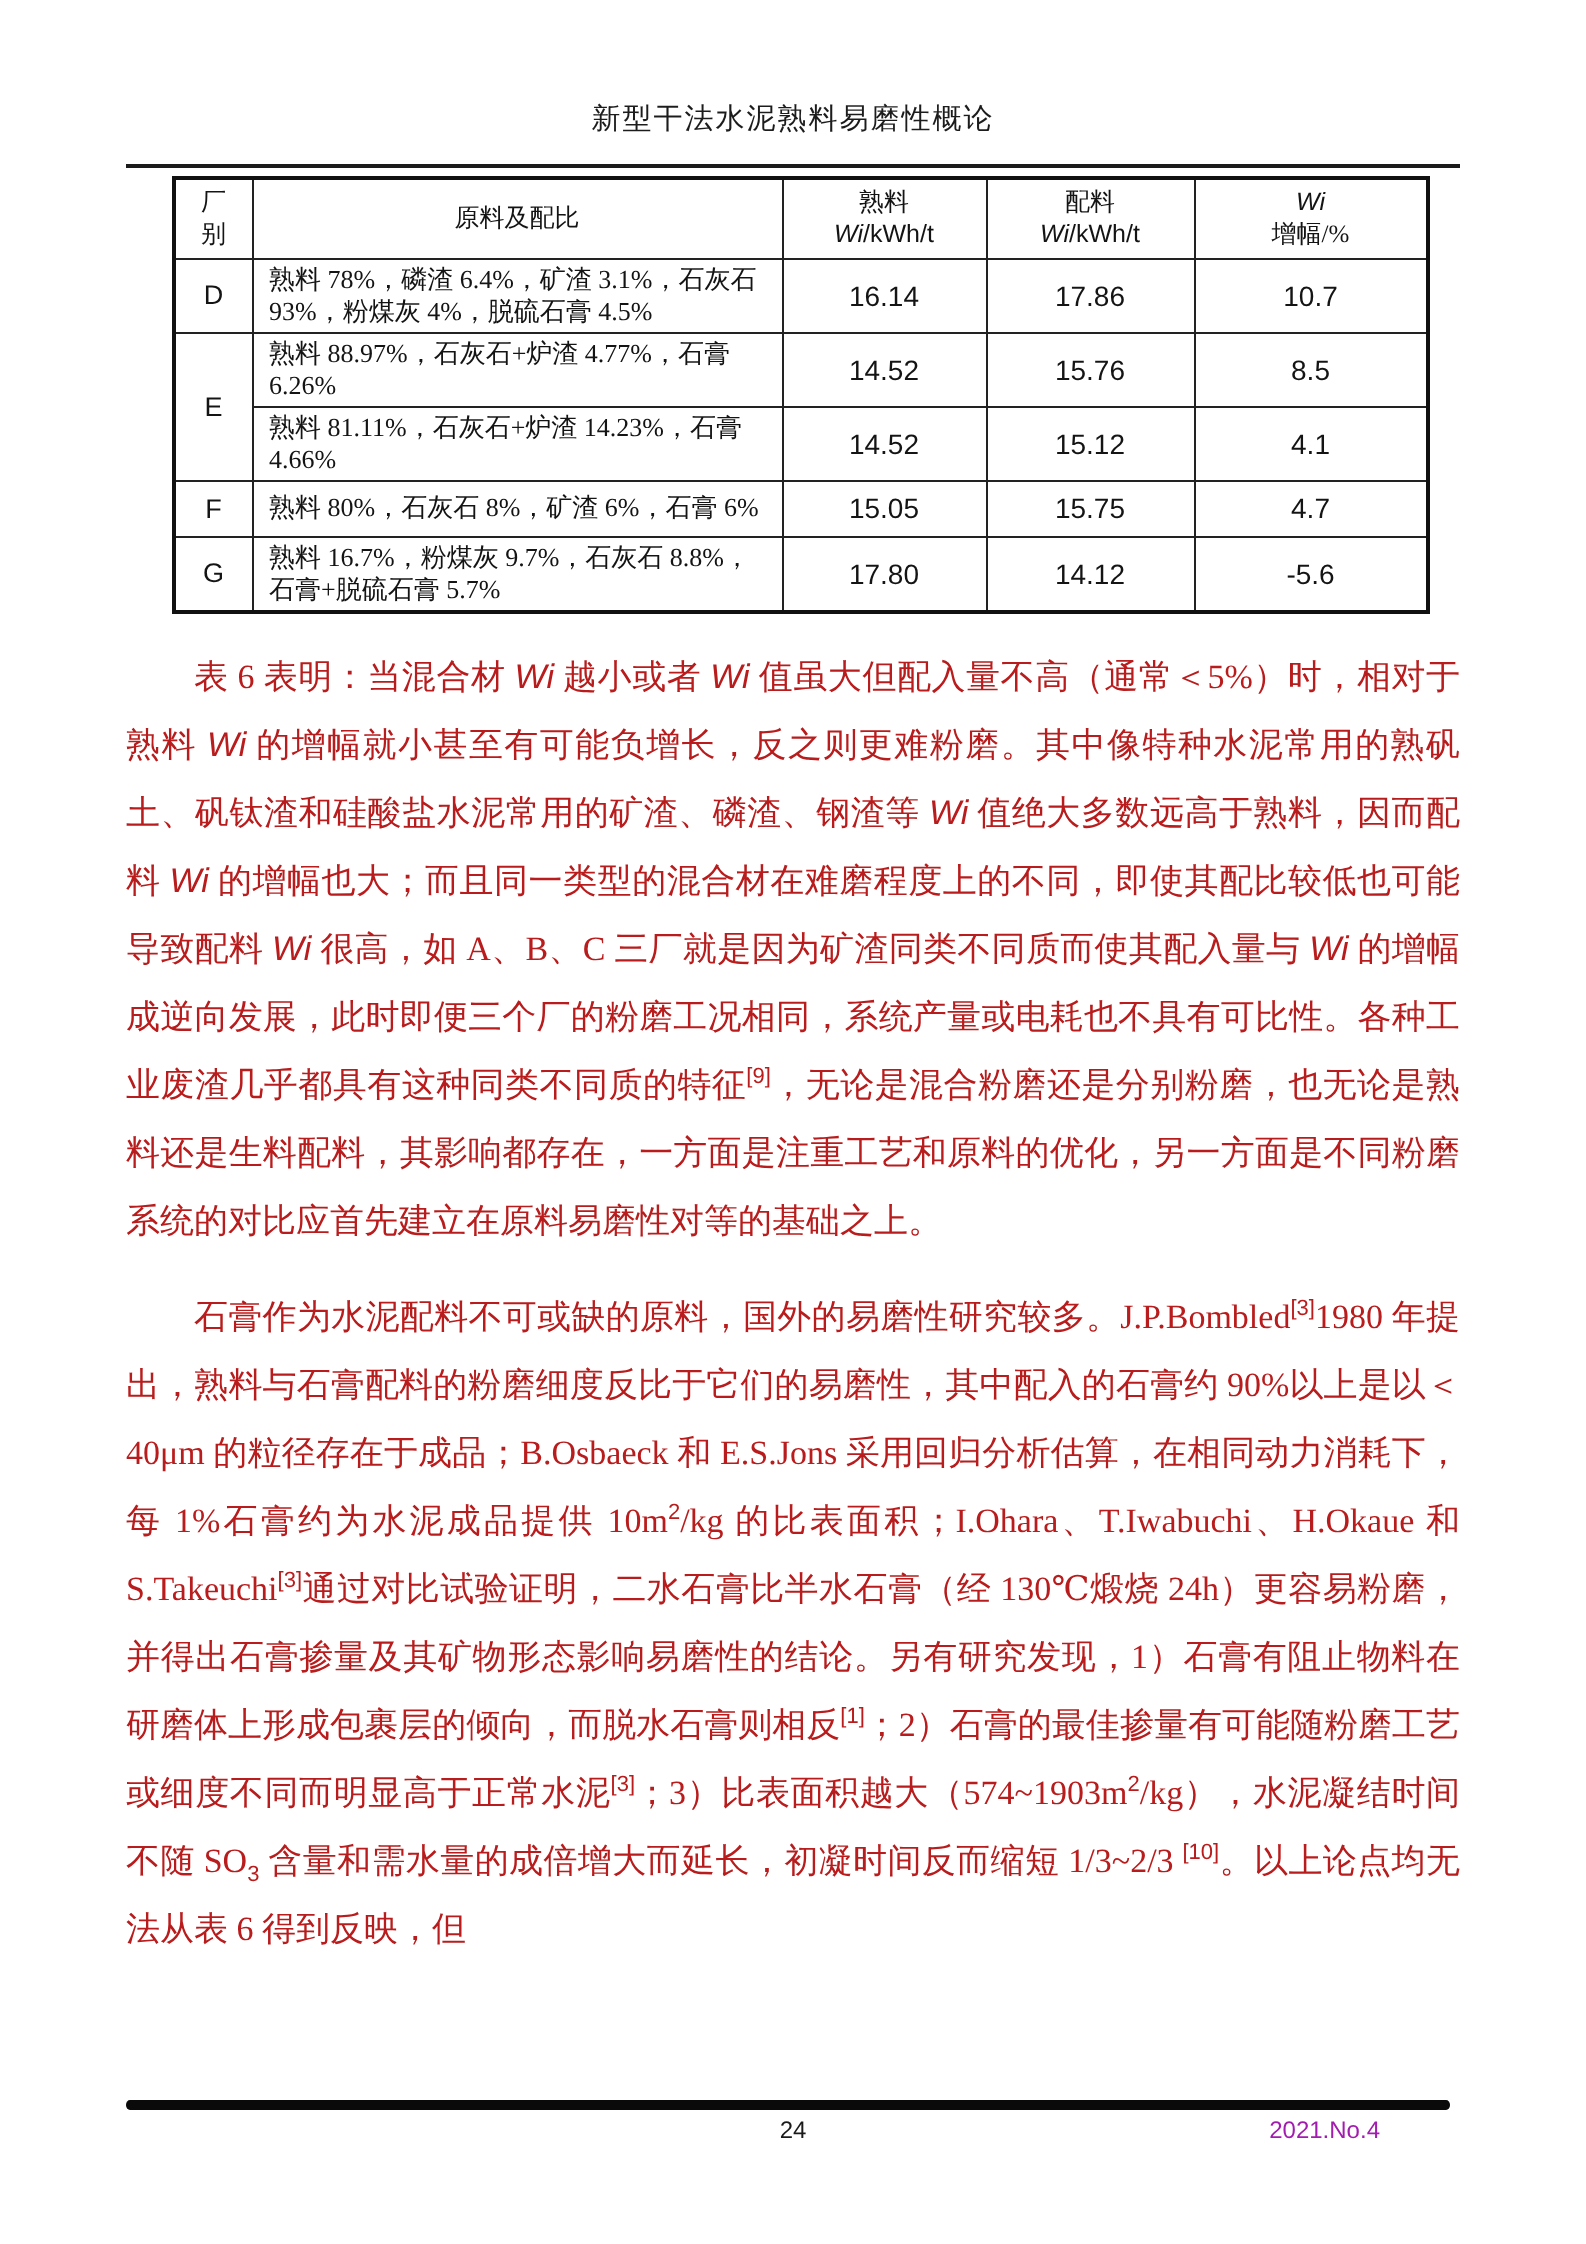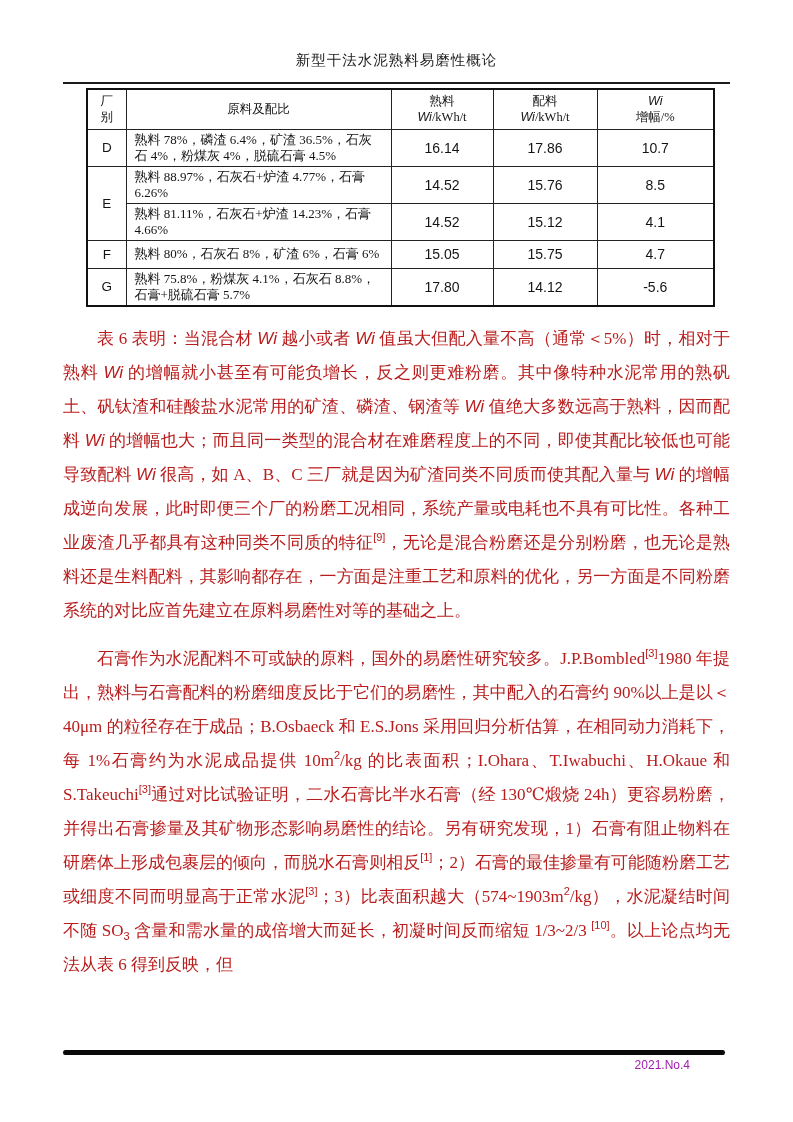--- a/index.html
+++ b/index.html
@@ -63,21 +63,21 @@
   .num-cell {
     text-align: center;
     font-family: "Liberation Sans", "DejaVu Sans", sans-serif;
     font-size: 14px;
     margin-left: 38px;
   }
   .wi-it {
     font-style: italic;
     font-family: "Liberation Sans", "DejaVu Sans", sans-serif;
   }
-  .unit { font-family: Liberation Serif, serif; }
+  .unit { font-family: Liberation Sans, sans-serif; }
   tr.r-head { height: 40px; }
   tr.r-d { height: 36px; }
   tr.r-e1, tr.r-e2, tr.r-f { height: 28px; }
   tr.r-g { height: 37px; }
 
   
   .bodytext {
     margin-top: 15px;
     font-size: 17px;
     line-height: 34px;
@@ -143,21 +143,21 @@
       <tbody>
         <tr class="r-head">
           <td class="th-cell"><span>厂</span><br><span>别</span></td>
           <td class="th-cell">原料及配比</td>
           <td class="th-cell"><span>熟料</span><br><span class="wi-it">Wi</span><span class="unit">/kWh/t</span></td>
           <td class="th-cell"><span>配料</span><br><span class="wi-it">Wi</span><span class="unit">/kWh/t</span></td>
           <td class="th-cell"><span class="wi-it">Wi</span><br><span>增幅/%</span></td>
         </tr>
         <tr class="r-d">
           <td class="plant-cell">D</td>
-          <td class="mix-cell">熟料 78%，磷渣 6.4%，矿渣 36.5%，石灰石 4%，粉煤灰 4%，脱硫石膏 4.5%</td>
+          <td class="mix-cell">熟料 78%，磷渣 6.4%，矿渣 3.1%，石灰石 93%，粉煤灰 4%，脱硫石膏 4.5%</td>
           <td class="num-cell">16.14</td>
           <td class="num-cell">17.86</td>
           <td class="num-cell">10.7</td>
         </tr>
         <tr class="r-e1">
           <td class="plant-cell" rowspan="2">E</td>
           <td class="mix-cell">熟料 88.97%，石灰石+炉渣 4.77%，石膏 6.26%</td>
           <td class="num-cell">14.52</td>
           <td class="num-cell">15.76</td>
           <td class="num-cell">8.5</td>
@@ -170,29 +170,30 @@
         </tr>
         <tr class="r-f">
           <td class="plant-cell">F</td>
           <td class="mix-cell">熟料 80%，石灰石 8%，矿渣 6%，石膏 6%</td>
           <td class="num-cell">15.05</td>
           <td class="num-cell">15.75</td>
           <td class="num-cell">4.7</td>
         </tr>
         <tr class="r-g">
           <td class="plant-cell">G</td>
-          <td class="mix-cell">熟料 75.8%，粉煤灰 4.1%，石灰石 8.8%，石膏+脱硫石膏 5.7%</td>
+          <td class="mix-cell">熟料 16.7%，粉煤灰 9.7%，石灰石 8.8%，石膏+脱硫石膏 5.7%</td>
           <td class="num-cell">17.80</td>
           <td class="num-cell">14.12</td>
           <td class="num-cell">-5.6</td>
         </tr>
       </tbody>
     </table>
 
     <div class="bodytext">
       <p><span>表 6 表明：当混合材 </span><i>Wi</i><span> 越小或者 </span><i>Wi</i><span> 值虽大但配入量不高（通常＜5%）时，相对于熟料 </span><i>Wi</i><span> 的增幅就小甚至有可能负增长，反之则更难粉磨。其中像特种水泥常用的熟矾土、矾钛渣和硅酸盐水泥常用的矿渣、磷渣、钢渣等 </span><i>Wi</i><span> 值绝大多数远高于熟料，因而配料 </span><i>Wi</i><span> 的增幅也大；而且同一类型的混合材在难磨程度上的不同，即使其配比较低也可能导致配料 </span><i>Wi</i><span> 很高，如 A、B、C 三厂就是因为矿渣同类不同质而使其配入量与 </span><i>Wi</i><span> 的增幅成逆向发展，此时即便三个厂的粉磨工况相同，系统产量或电耗也不具有可比性。各种工业废渣几乎都具有这种同类不同质的特征</span><sup>[9]</sup><span>，无论是混合粉磨还是分别粉磨，也无论是熟料还是生料配料，其影响都存在，一方面是注重工艺和原料的优化，另一方面是不同粉磨系统的对比应首先建立在原料易磨性对等的基础之上。</span></p>
       <p><span>石膏作为水泥配料不可或缺的原料，国外的易磨性研究较多。J.P.Bombled</span><sup>[3]</sup><span>1980 年提出，熟料与石膏配料的粉磨细度反比于它们的易磨性，其中配入的石膏约 90%以上是以＜40μm 的粒径存在于成品；B.Osbaeck 和 E.S.Jons 采用回归分析估算，在相同动力消耗下，每 1%石膏约为水泥成品提供 10m</span><sup>2</sup><span>/kg 的比表面积；I.Ohara、T.Iwabuchi、H.Okaue 和 S.Takeuchi</span><sup>[3]</sup><span>通过对比试验证明，二水石膏比半水石膏（经 130℃煅烧 24h）更容易粉磨，并得出石膏掺量及其矿物形态影响易磨性的结论。另有研究发现，1）石膏有阻止物料在研磨体上形成包裹层的倾向，而脱水石膏则相反</span><sup>[1]</sup><span>；2）石膏的最佳掺量有可能随粉磨工艺或细度不同而明显高于正常水泥</span><sup>[3]</sup><span>；3）比表面积越大（574~1903m</span><sup>2</sup><span>/kg），水泥凝结时间不随 SO</span><sub>3</sub><span> 含量和需水量的成倍增大而延长，初凝时间反而缩短 1/3~2/3 </span><sup>[10]</sup><span>。以上论点均无法从表 6 得到反映，但</span></p>
     </div>
   </div>
 
   <div class="footer-bar"></div>
+  <div class="footer-pageno">24</div>
   <div class="footer-issue">2021.No.4</div>
 </div>
 
 </body></html>

